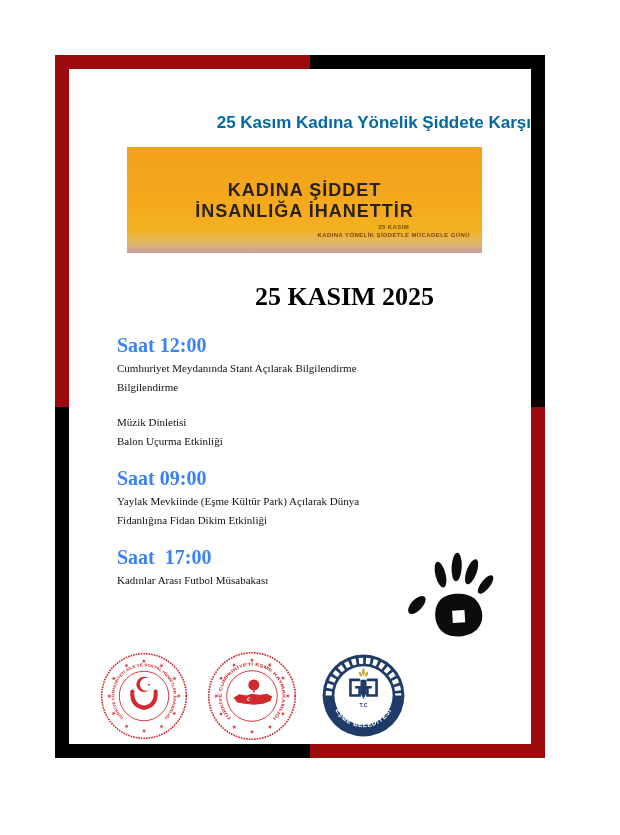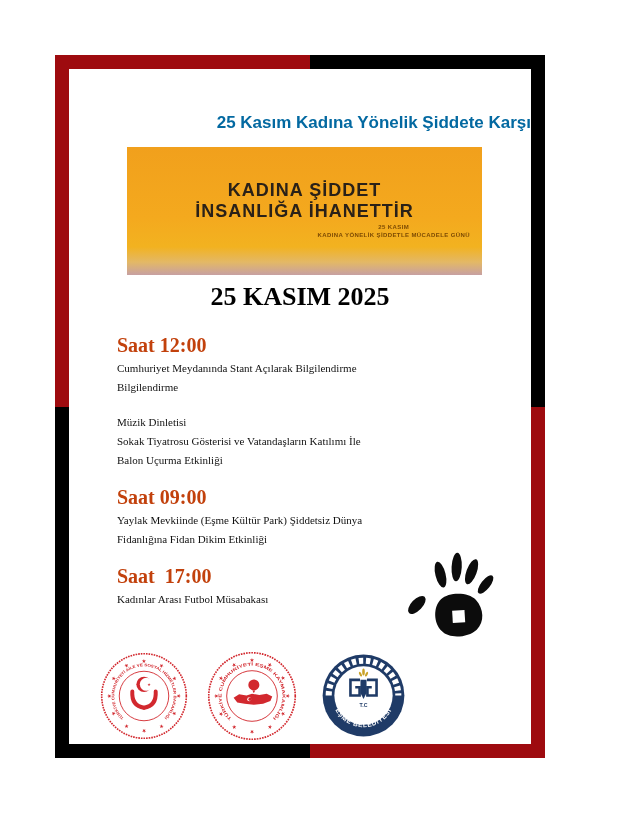--- a/index.html
+++ b/index.html
@@ -19,36 +19,36 @@
   .frame-left{left:55px;top:55px;width:14px;height:703px;
     background:linear-gradient(180deg,var(--red) 0 50%,var(--black) 50%);}
   .frame-right{left:531px;top:55px;width:14px;height:703px;
     background:linear-gradient(180deg,var(--black) 0 50%,var(--red) 50%);}
 
   
   .main-title{position:absolute;left:69px;top:86px;width:462px;text-align:right;
     font-family:"Liberation Sans",sans-serif;font-weight:bold;font-size:17px;line-height:21px;color:#0369a1;margin-top:26px;}
 
   
-  .banner{position:absolute;left:127px;top:147px;width:355px;height:128px;
+  .banner{position:absolute;left:127px;top:147px;width:355px;height:106px;
     background:linear-gradient(180deg,#f1a01c 0%,#f4a91e 55%,#f2b220 78%,#e3b866 90%,#c7a0a2 100%);}
   .banner-heading{padding-top:33px;text-align:center;font-family:"Liberation Sans",sans-serif;
     font-weight:bold;font-size:18px;line-height:21px;letter-spacing:1px;color:#2a2118;}
   .banner-sub{position:absolute;right:12px;top:76px;text-align:center;
     font-family:"Liberation Sans",sans-serif;font-weight:bold;font-size:6px;line-height:8px;
     letter-spacing:.4px;color:#7c4a03;}
 
   
-  .date-heading{position:absolute;left:69px;top:282px;width:462px;text-align:center;
+  .date-heading{position:absolute;left:69px;top:282px;width:551px;text-align:center;
     font-weight:bold;font-size:26px;color:#000;}
 
   
   .schedule{position:absolute;left:117px;top:334px;width:404px;}
   .sched-item{margin-bottom:16px;}
-  .sched-time{font-weight:bold;font-size:20px;line-height:23px;color:#c2410c;white-space:pre;margin-bottom:2px;}
+  .sched-time{font-weight:bold;font-size:20px;line-height:23px;color:#3b82f6;white-space:pre;margin-bottom:2px;}
   .sched-line{font-size:11px;line-height:19px;color:#111;white-space:nowrap;}
 
   
   .handprint{position:absolute;left:404px;top:550px;width:106px;height:106px;}
 
   
   .logo{position:absolute;}
   .logo-1{left:99px;top:651px;width:90px;height:90px;}
   .logo-2{left:206px;top:650px;width:92px;height:92px;}
   .logo-3{left:320px;top:652px;width:87px;height:87px;}
@@ -82,26 +82,25 @@
   <div class="date-heading">25 KASIM 2025</div>
 
   <div class="schedule">
     <div class="sched-item">
       <div class="sched-time">Saat 12:00</div>
       <div class="sched-line">Cumhuriyet Meydanında Stant Açılarak Bilgilendirme</div>
       <div class="sched-line">Bilgilendirme</div>
     </div>
     <div class="sched-item">
       <div class="sched-line">Müzik Dinletisi</div>
-      <div class="sched-line">Sokak Tiyatrosu Gösterisi ve Vatandaşların Katılımı İle</div>
       <div class="sched-line">Balon Uçurma Etkinliği</div>
     </div>
     <div class="sched-item">
       <div class="sched-time">Saat 09:00</div>
-      <div class="sched-line">Yaylak Mevkiinde (Eşme Kültür Park) Şiddetsiz Dünya</div>
+      <div class="sched-line">Yaylak Mevkiinde (Eşme Kültür Park) Açılarak Dünya</div>
       <div class="sched-line">Fidanlığına Fidan Dikim Etkinliği</div>
     </div>
     <div class="sched-item">
       <div class="sched-time">Saat  17:00</div>
       <div class="sched-line">Kadınlar Arası Futbol Müsabakası</div>
     </div>
   </div>
 
   <div class="handprint">
     <svg viewBox="0 0 104 104" xmlns="http://www.w3.org/2000/svg">

